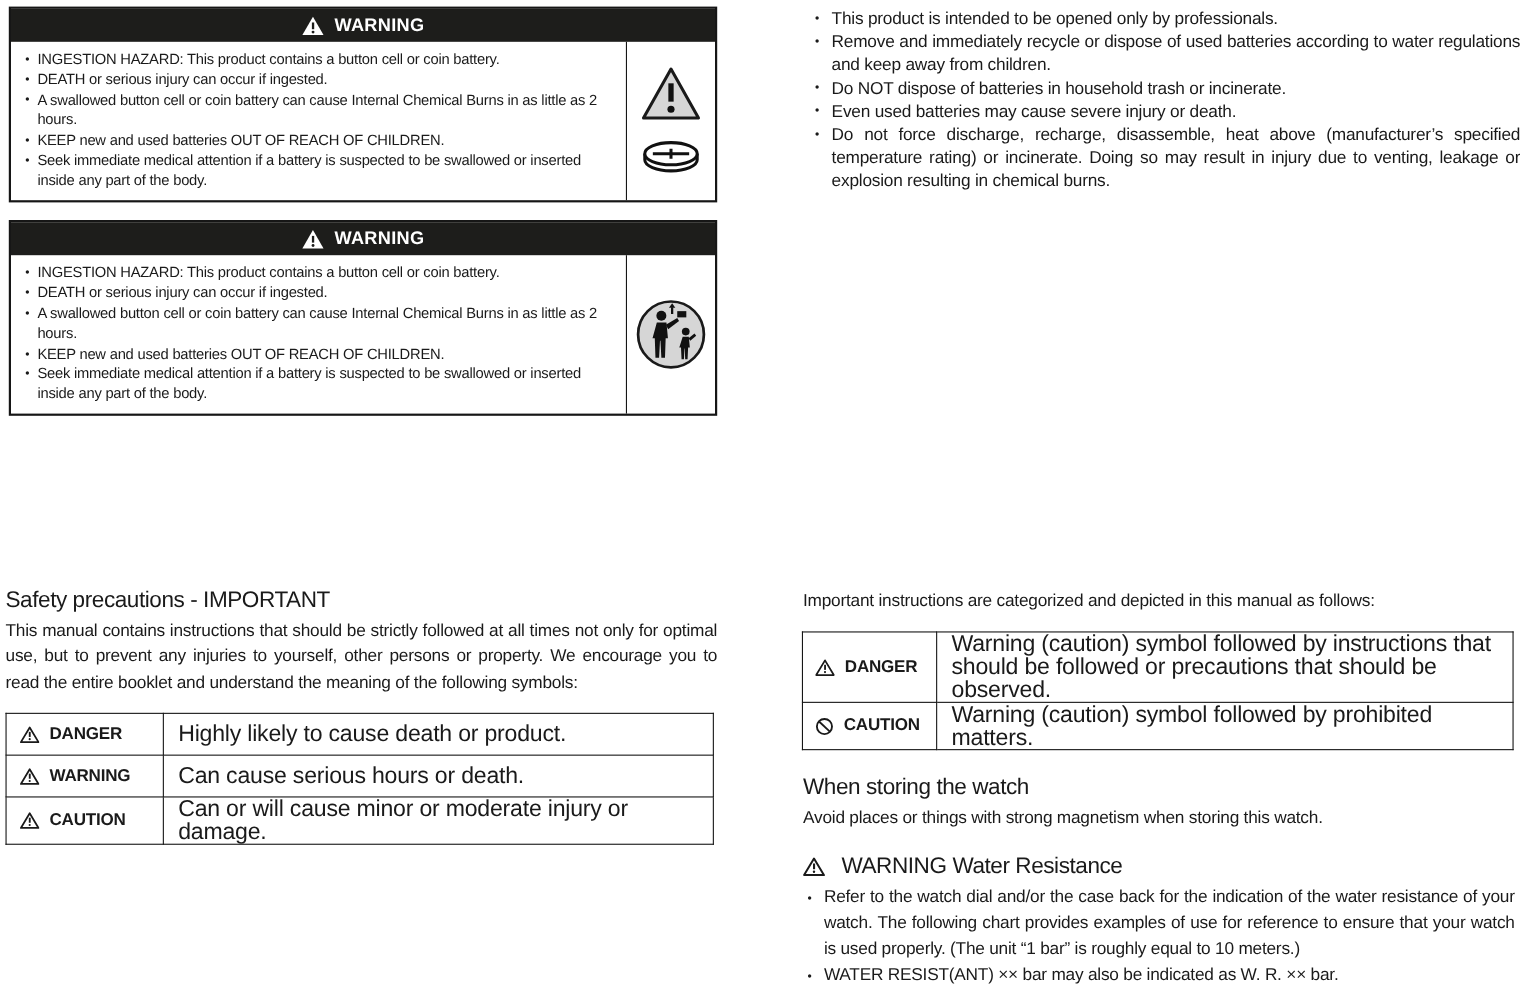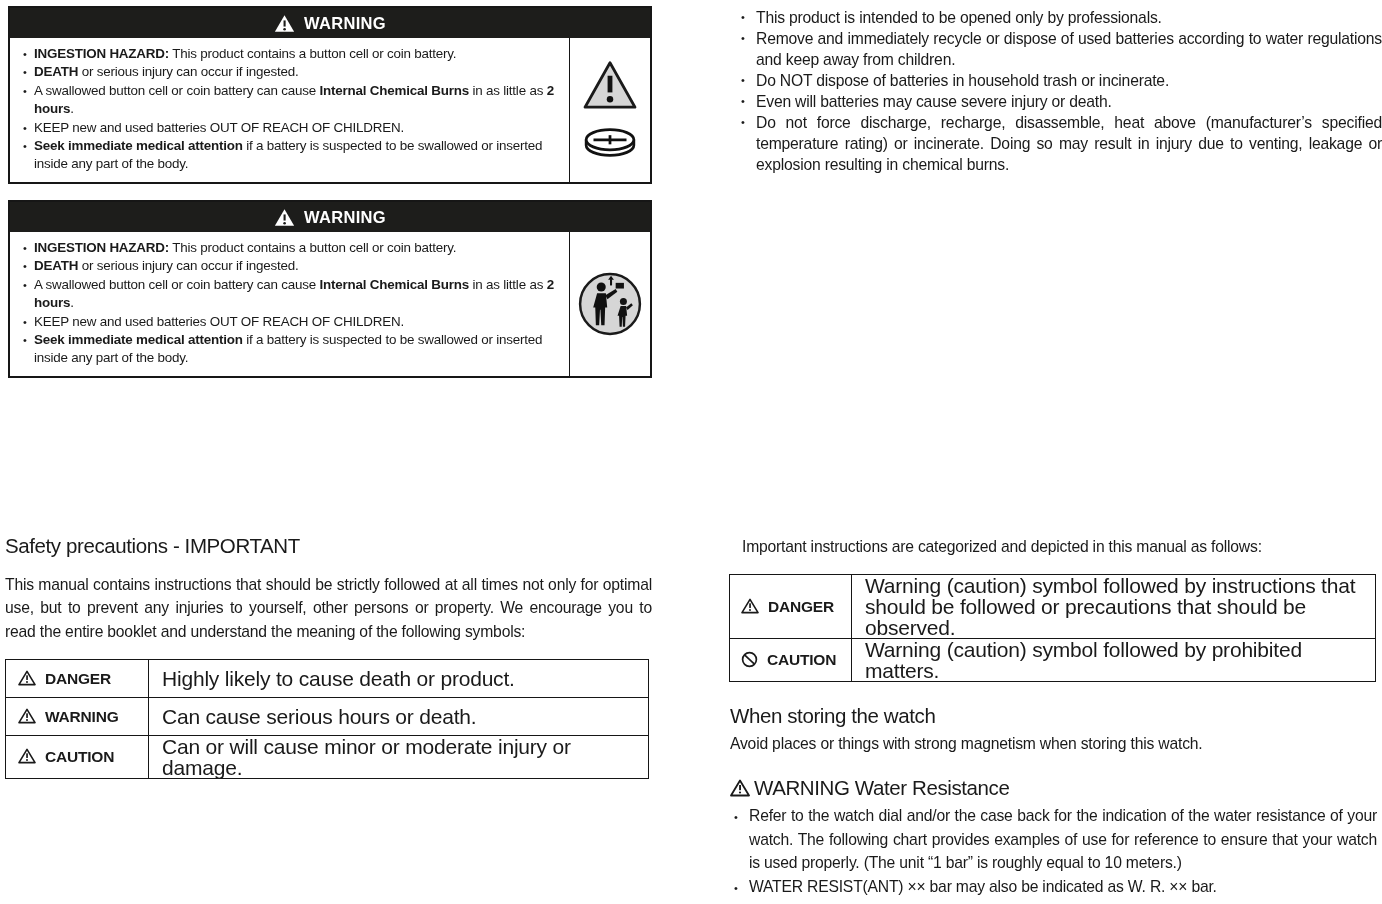--- a/index.html
+++ b/index.html
@@ -2,21 +2,21 @@
 <html><head>
 <meta charset="utf-8">
 <style>
   *{margin:0;padding:0;box-sizing:border-box}
   html,body{background:#fff}
   body{
     width:1382px;height:904px;position:relative;overflow:hidden;
     font-family:"Liberation Sans","DejaVu Sans",sans-serif;
     color:#1a1a1a;letter-spacing:-0.2px;
   }
-  .b{font-weight:bold}
+  .b{font-weight:normal}
 
   
   .warn-box{position:absolute;left:8px;width:644px;border:2px solid #161616;background:#fff}
   .warn-head{
     background:#1d1d1b;color:#fff;height:30px;display:flex;align-items:center;
     justify-content:center;gap:9px;font-weight:bold;font-size:16.5px;letter-spacing:.3px
   }
   .warn-body{display:flex;align-items:stretch}
   .warn-list{flex:1;list-style:none;padding:7px 4px 8px 10px}
   .warn-list li{font-size:13.4px;line-height:18.4px;padding-left:14px;position:relative}
@@ -31,39 +31,39 @@
   .dot-list li{position:relative;text-align:justify}
   .dot-list li::before{content:"•";position:absolute;left:4px;top:0;font-size:11px}
 
   
   .right-top{position:absolute;left:737px;top:7px;width:645px}
   .right-top li{font-size:15.7px;line-height:21px;padding-left:19px}
 
   
   .left-bottom{position:absolute;left:5px;top:534px;width:647px}
   .sec-head{font-size:20.5px;font-weight:normal;letter-spacing:-0.4px}
-  .left-bottom .para{font-size:15.7px;line-height:23.4px;text-align:justify;margin-top:15px}
+  .left-bottom .para{font-size:15.7px;line-height:23.4px;text-align:justify;margin-top:4px}
   table.sev{border-collapse:collapse;width:644px;margin-top:16px;table-layout:fixed}
   table.sev td{border:1.5px solid #161616;vertical-align:middle}
   td.lab{width:143px;padding-left:12px}
-  td.lab .labwrap{display:flex;gap:9px;font-weight:bold;font-size:15.5px;letter-spacing:-0.2px}
+  td.lab .labwrap{display:flex;align-items:center;gap:9px;font-weight:bold;font-size:15.5px;letter-spacing:-0.2px}
   td.des{padding-left:13px;font-size:21px;line-height:21px}
   table.sev tr{height:38px}
 
   
   .right-bottom{position:absolute;left:729px;top:538px;width:648px}
-  .rb-intro{position:absolute;top:0;left:13px;font-size:15.7px}
+  .rb-intro{position:absolute;top:0;left:1px;font-size:15.7px}
   table.cat{position:absolute;top:36px;left:0;border-collapse:collapse;width:647px;table-layout:fixed}
   table.cat td{border:1.5px solid #161616;vertical-align:middle}
   table.cat td.lab{width:122px;padding-left:11px}
   table.cat tr.r1{height:62px}
   table.cat tr.r2{height:37px}
   .storing-head{position:absolute;top:166px;left:1px}
   .storing-body{position:absolute;top:197px;left:1px;font-size:15.7px}
-  .wr-head{position:absolute;top:238px;left:1px;display:flex;align-items:center;gap:4px}
+  .wr-head{position:absolute;top:238px;left:1px;display:flex;align-items:center;gap:15px}
   .wr-list{position:absolute;top:266px;left:1px;width:647px}
   .wr-list li{font-size:15.7px;line-height:23.5px;padding-left:19px}
   .wr-list li::before{top:2px}
   .icon{display:inline-flex;flex:none}
 </style>
 </head>
 <body>
 
 <section class="warn-box" style="top:6px;min-height:169px">
   <header class="warn-head">
@@ -140,21 +140,21 @@
       </span>
     </div>
   </div>
 </section>
 
 <section class="right-top">
   <ul class="dot-list">
       <li><span>This product is intended to be opened only by professionals.</span></li>
       <li><span>Remove and immediately recycle or dispose of used batteries according to water regulations and keep away from children.</span></li>
       <li><span>Do NOT dispose of batteries in household trash or incinerate.</span></li>
-      <li><span>Even will batteries may cause severe injury or death.</span></li>
+      <li><span>Even used batteries may cause severe injury or death.</span></li>
       <li><span>Do not force discharge, recharge, disassemble, heat above (manufacturer’s specified temperature rating) or incinerate. Doing so may result in injury due to venting, leakage or explosion resulting in chemical burns.</span></li>
     </ul>
 </section>
 
 <section class="left-bottom">
   <h1 class="sec-head">Safety precautions - IMPORTANT</h1>
   <p class="para">This manual contains instructions that should be strictly followed at all times not only for optimal use, but to prevent any injuries to yourself, other persons or property. We encourage you to read the entire booklet and understand the meaning of the following symbols:</p>
   <table class="sev">
     <tbody>
       <tr>

